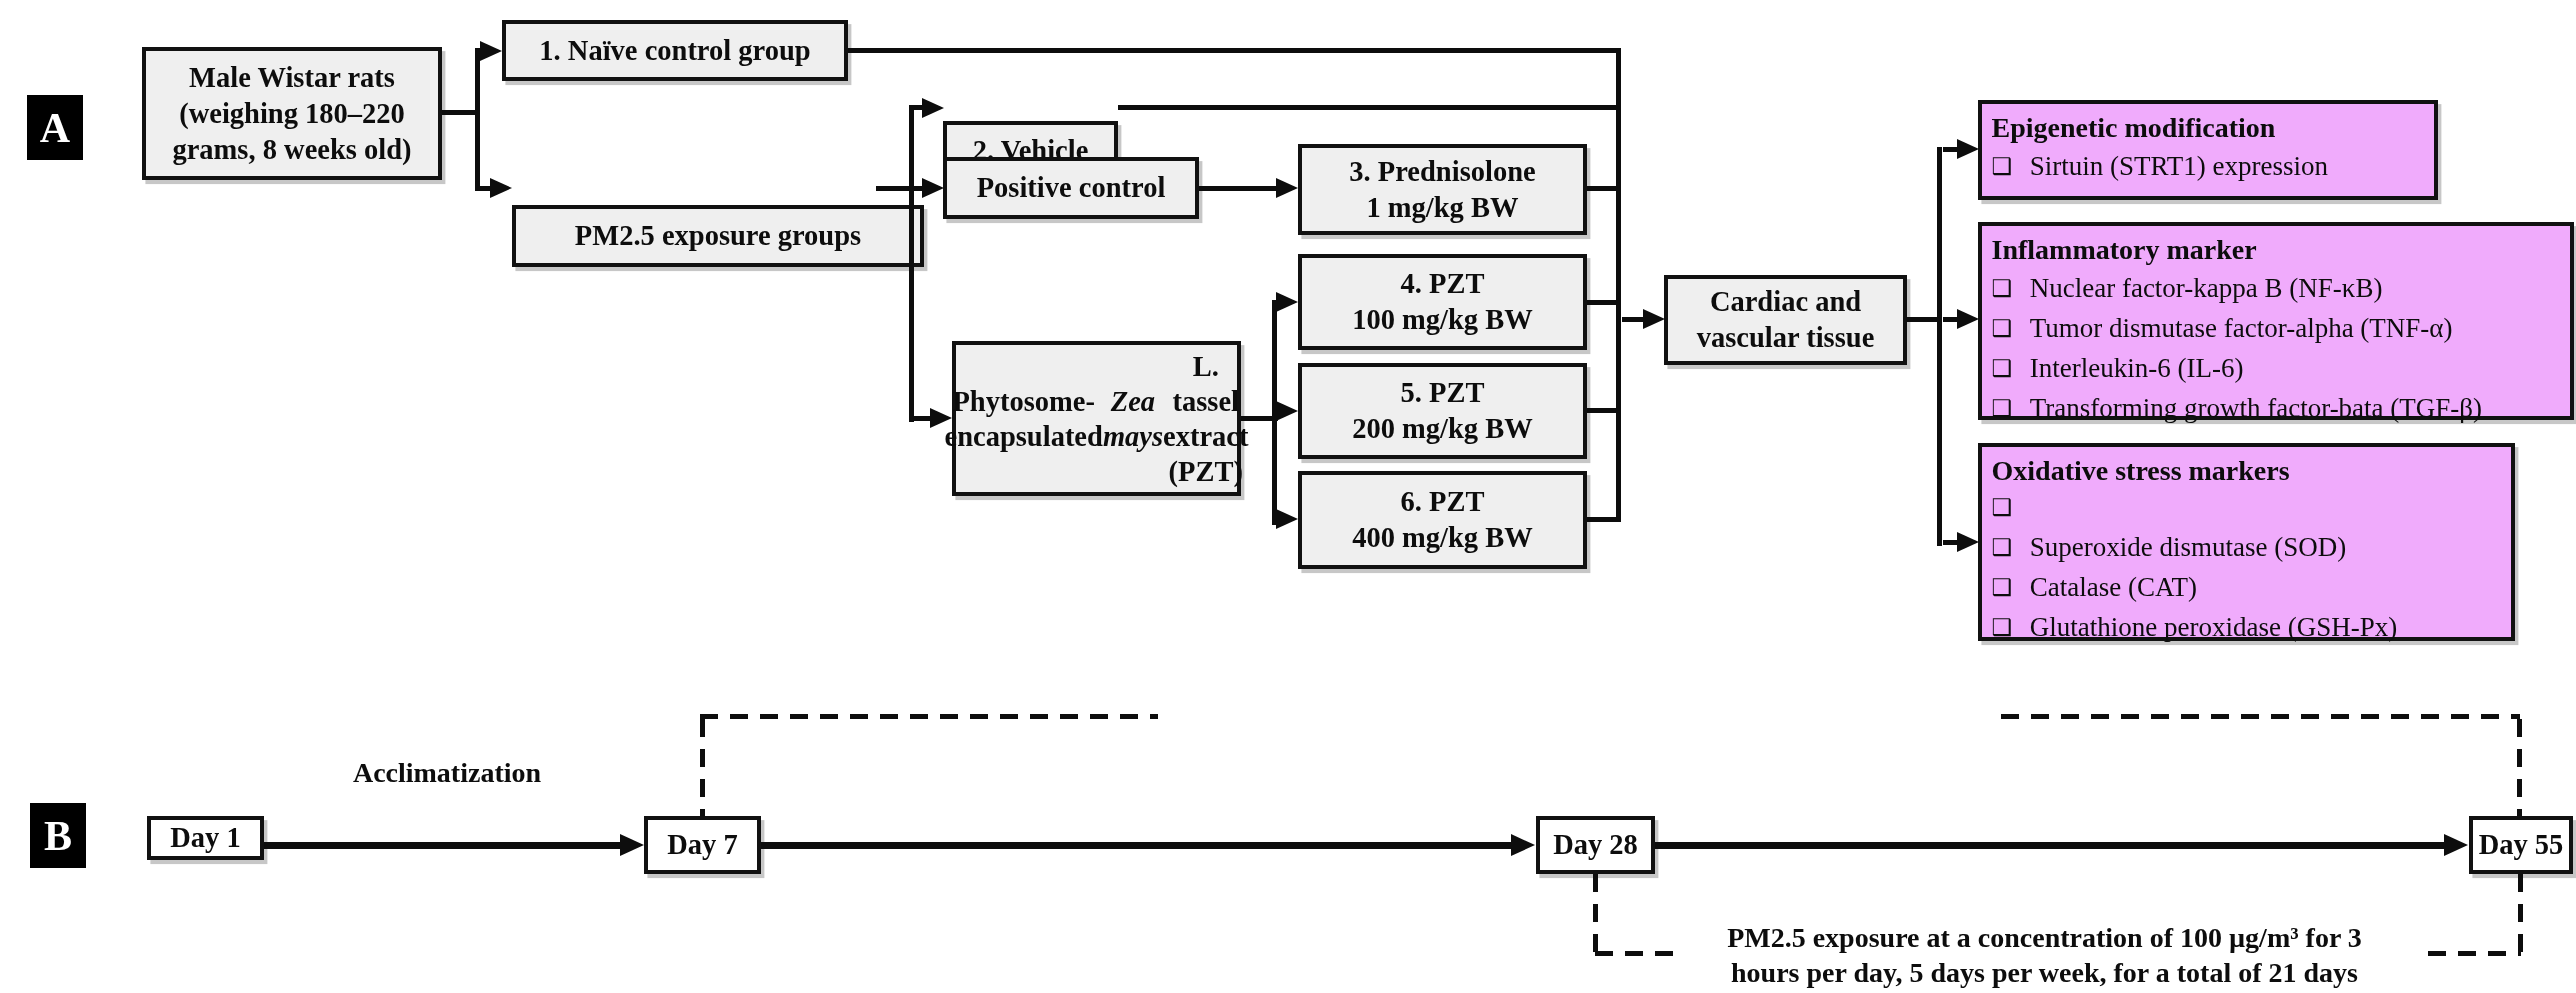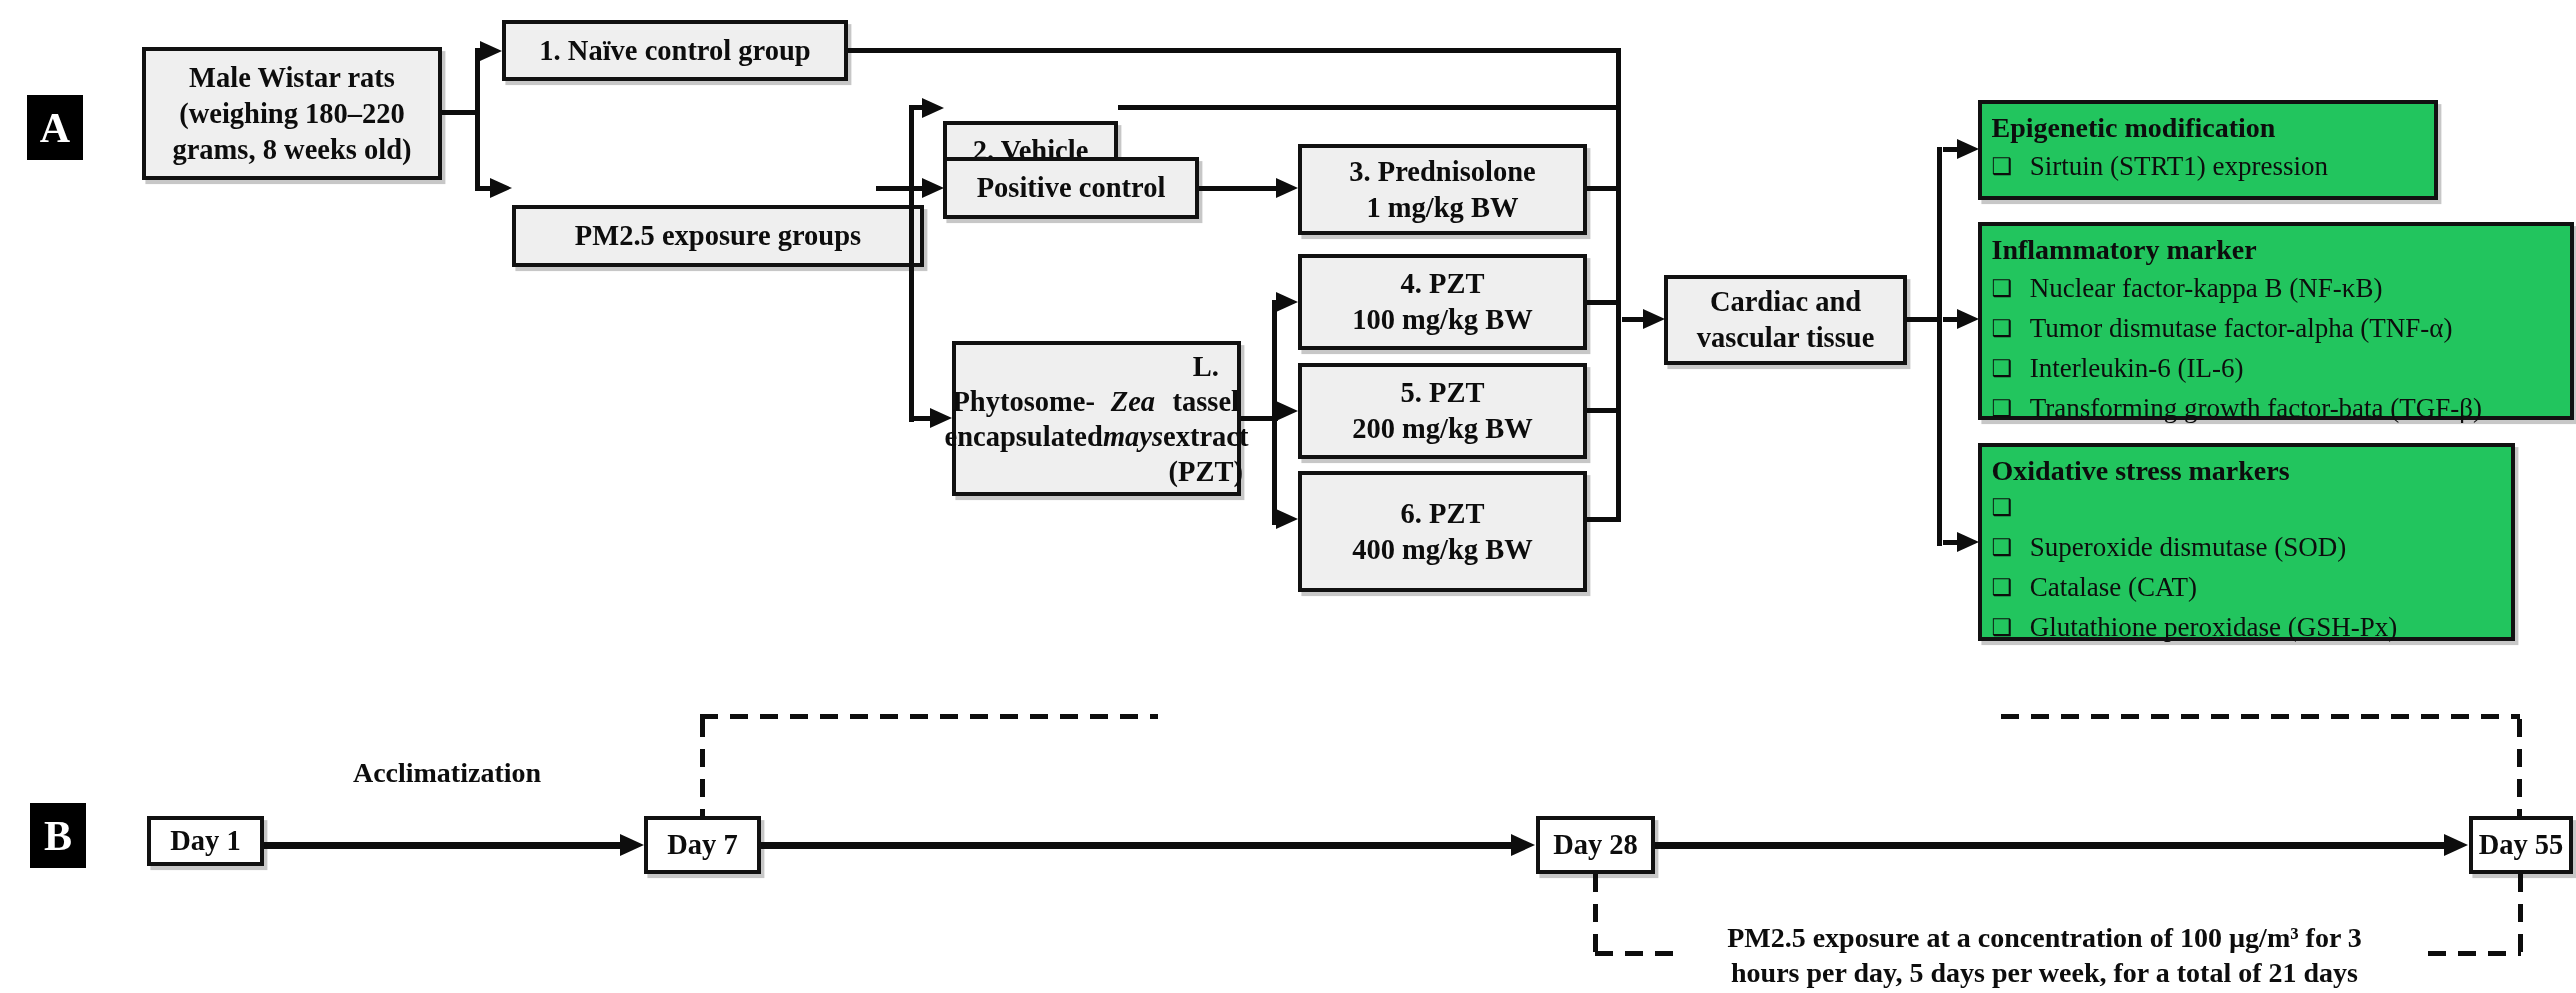--- a/index.html
+++ b/index.html
@@ -20,21 +20,21 @@
     box-shadow:3.4px 4.1px 0 rgba(0,0,0,0.22);
     display:flex;align-items:center;justify-content:center;
     text-align:center;font-weight:bold;font-size:28.5px;line-height:36px;
     white-space:pre-line;
   }
   .white{background:#ffffff;}
   
   .mbox{
     position:absolute;
     box-sizing:border-box;
-    background:#22c55e;
+    background:#f0abfc;
     border:4.1px solid #111111;
     box-shadow:3.4px 4.1px 0 rgba(0,0,0,0.22);
     padding:5.4px 9.5px;
   }
   .mtitle{font-weight:bold;font-size:28px;line-height:38px;}
   .mrow{display:flex;align-items:baseline;font-size:27px;line-height:38px;}
   .cb{font-size:23px;margin-right:17.6px;transform:translateY(-1.4px);}
   
   .plabel{
     position:absolute;box-sizing:border-box;
@@ -85,21 +85,21 @@
 100 mg/kg BW</div>
 
   <div class="fbox" style="left:952px;top:341px;width:289px;height:155px;line-height:35px;"><span>Phytosome-
 encapsulated </span><span class="ital">Zea
 mays</span><span> L. tassel
 extract (PZT)</span></div>
 
   <div class="fbox" style="left:1298px;top:363px;width:289px;height:96px;">5. PZT
 200 mg/kg BW</div>
 
-  <div class="fbox" style="left:1298px;top:471px;width:289px;height:121px;">6. PZT
+  <div class="fbox" style="left:1298px;top:471px;width:289px;height:98px;">6. PZT
 400 mg/kg BW</div>
 
   <div class="fbox" style="left:1664px;top:275px;width:243px;height:90px;">Cardiac and
 vascular tissue</div>
 
   <div class="mbox" style="left:1978px;top:100px;width:460px;height:100px;">
     <div class="mtitle">Epigenetic modification</div>
     <div class="mrow">
       <span class="cb">❑</span>
       <span>Sirtuin (STRT1) expression</span>
@@ -183,21 +183,21 @@
   <div class="line" style="left:1937px;top:147px;width:5.4px;height:399px;"></div>
   <div class="line" style="left:1943px;top:147px;width:14.2px;height:5.4px;"></div>
   <div class="arr" style="left:1957px;top:139px;"></div>
   <div class="line" style="left:1943px;top:317px;width:14.2px;height:5.4px;"></div>
   <div class="arr" style="left:1957px;top:309px;"></div>
   <div class="line" style="left:1943px;top:540px;width:14.2px;height:5.4px;"></div>
   <div class="arr" style="left:1957px;top:532px;"></div>
 
   <div class="plabel" style="left:30px;top:803px;width:56px;height:65px;">B</div>
 
-  <div class="fbox white" style="left:147px;top:816px;width:117px;height:50px;">Day 1</div>
+  <div class="fbox white" style="left:147px;top:816px;width:117px;height:44px;">Day 1</div>
   <div class="fbox white" style="left:644px;top:816px;width:117px;height:58px;">Day 7</div>
   <div class="fbox white" style="left:1536px;top:816px;width:119px;height:58px;">Day 28</div>
   <div class="fbox white" style="left:2469px;top:816px;width:104px;height:58px;">Day 55</div>
 
   <div class="note" style="left:298px;top:755px;width:298px;">Acclimatization</div>
 
   <div class="line" style="left:264px;top:842px;width:360px;height:6.8px;"></div>
   <div class="arrbig" style="left:620px;top:834px;"></div>
   <div class="line" style="left:761px;top:842px;width:754px;height:6.8px;"></div>
   <div class="arrbig" style="left:1511px;top:834px;"></div>

